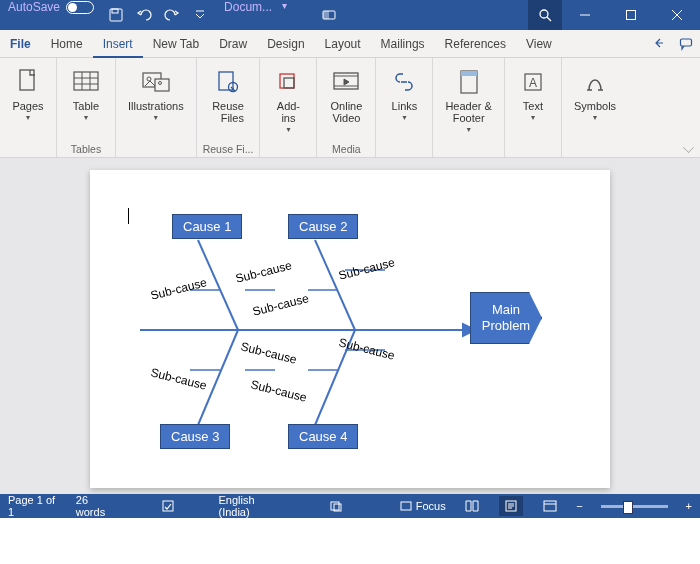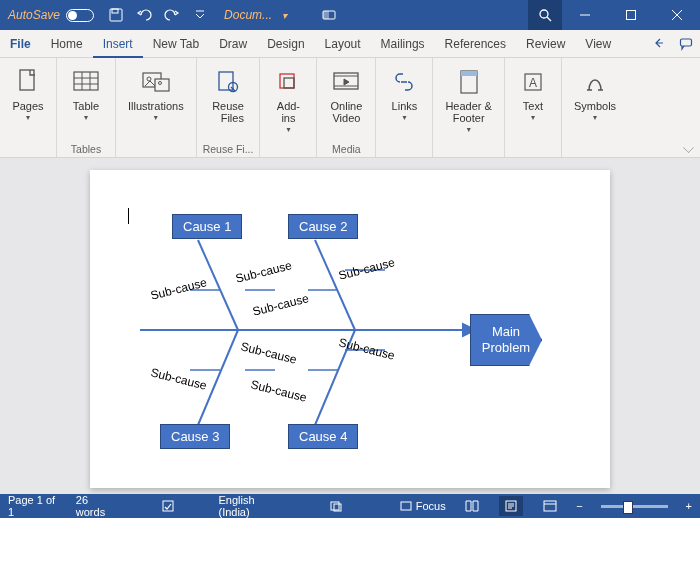--- a/index.html
+++ b/index.html
@@ -1,19 +1,19 @@
 <!DOCTYPE html>
 <html><head>
 <meta charset="utf-8">
 <style>
   * { box-sizing: border-box; margin: 0; padding: 0; font-family: "Segoe UI", Arial, sans-serif; -webkit-font-smoothing: antialiased; }
   body { width: 700px; height: 564px; background: #fff; overflow: hidden; }
 
   
-  .titlebar { display:flex; align-items:center; height:30px; background:#2b579a; color:#fdba74; font-size:12px;font-style:italic; }
+  .titlebar { display:flex; align-items:flex-start; height:30px; background:#2b579a; color:#c4b5fd; font-size:12px; }
   .titlebar .autosave { display:flex; align-items:center; gap:6px; padding:0 8px; }
   .titlebar .switch   { width:28px; height:13px; border:1px solid #fff; border-radius:7px; position:relative; background:transparent; }
   .titlebar .switch::after { content:""; position:absolute; top:1px; left:1px; width:9px; height:9px; border-radius:50%; background:#fff; }
   .titlebar .qat-btn { width:28px; height:30px; display:flex; align-items:center; justify-content:center; }
   .titlebar .qat-btn svg { stroke:#fff; fill:none; }
   .titlebar .docname { flex:0 0 auto; padding:0 10px; font-size:12px; }
   .titlebar .doc-chev{ font-size:10px; }
   .titlebar .app-icon{ width:24px; height:30px; display:flex; align-items:center; justify-content:center; }
   .titlebar .spacer  { flex:1; }
   .titlebar .sys    { width:46px; height:30px; display:flex; align-items:center; justify-content:center; }
@@ -123,21 +123,20 @@
 <div class="ribbon-tabs">
   <div class="tab file-tab">File</div>
   <div class="tab">Home</div>
   <div class="tab active">Insert</div>
   <div class="tab">New Tab</div>
   <div class="tab">Draw</div>
   <div class="tab">Design</div>
   <div class="tab">Layout</div>
   <div class="tab">Mailings</div>
   <div class="tab">References</div>
-  <div class="tab">Review</div>
   <div class="tab">View</div>
   <div class="end-icons">
     <div class="end-btn">
       <svg width="14" height="14" viewBox="0 0 14 14" stroke="#2b579a" fill="none">
           <path d="M9 2l-4 4 4 4M5 6h7" stroke-width="1.2"></path>
         </svg>
     </div>
     <div class="end-btn">
       <svg width="14" height="14" viewBox="0 0 14 14" stroke="#2b579a" fill="none">
           <rect x="1.5" y="2" width="11" height="7" rx="1.5" stroke-width="1.2"></rect>
@@ -350,21 +349,21 @@
     <div class="sub-label" style="top:112px; left:60px;  transform:rotate(-14deg)">Sub-cause</div>
     <div class="sub-label" style="top:95px;  left:145px; transform:rotate(-14deg)">Sub-cause</div>
     <div class="sub-label" style="top:128px; left:162px; transform:rotate(-14deg)">Sub-cause</div>
     <div class="sub-label" style="top:92px;  left:248px; transform:rotate(-14deg)">Sub-cause</div>
 
     <div class="sub-label" style="top:202px; left:60px;  transform:rotate(14deg)">Sub-cause</div>
     <div class="sub-label" style="top:176px; left:150px; transform:rotate(14deg)">Sub-cause</div>
     <div class="sub-label" style="top:214px; left:160px; transform:rotate(14deg)">Sub-cause</div>
     <div class="sub-label" style="top:172px; left:248px; transform:rotate(14deg)">Sub-cause</div>
 
-    <div class="main-box" style="top:144px; left:380px; white-space:pre">Main
+    <div class="main-box" style="top:122px; left:380px; white-space:pre">Main
 Problem</div>
   </div>
 </div>
 
 <div class="statusbar">
   <span>Page 1 of 1</span>
   <span>26 words</span>
   <div class="sbtn">
     <svg width="14" height="14" viewBox="0 0 14 14" stroke="#fff" fill="none">
         <rect x="2" y="2" width="10" height="10" stroke-width="1"></rect>

